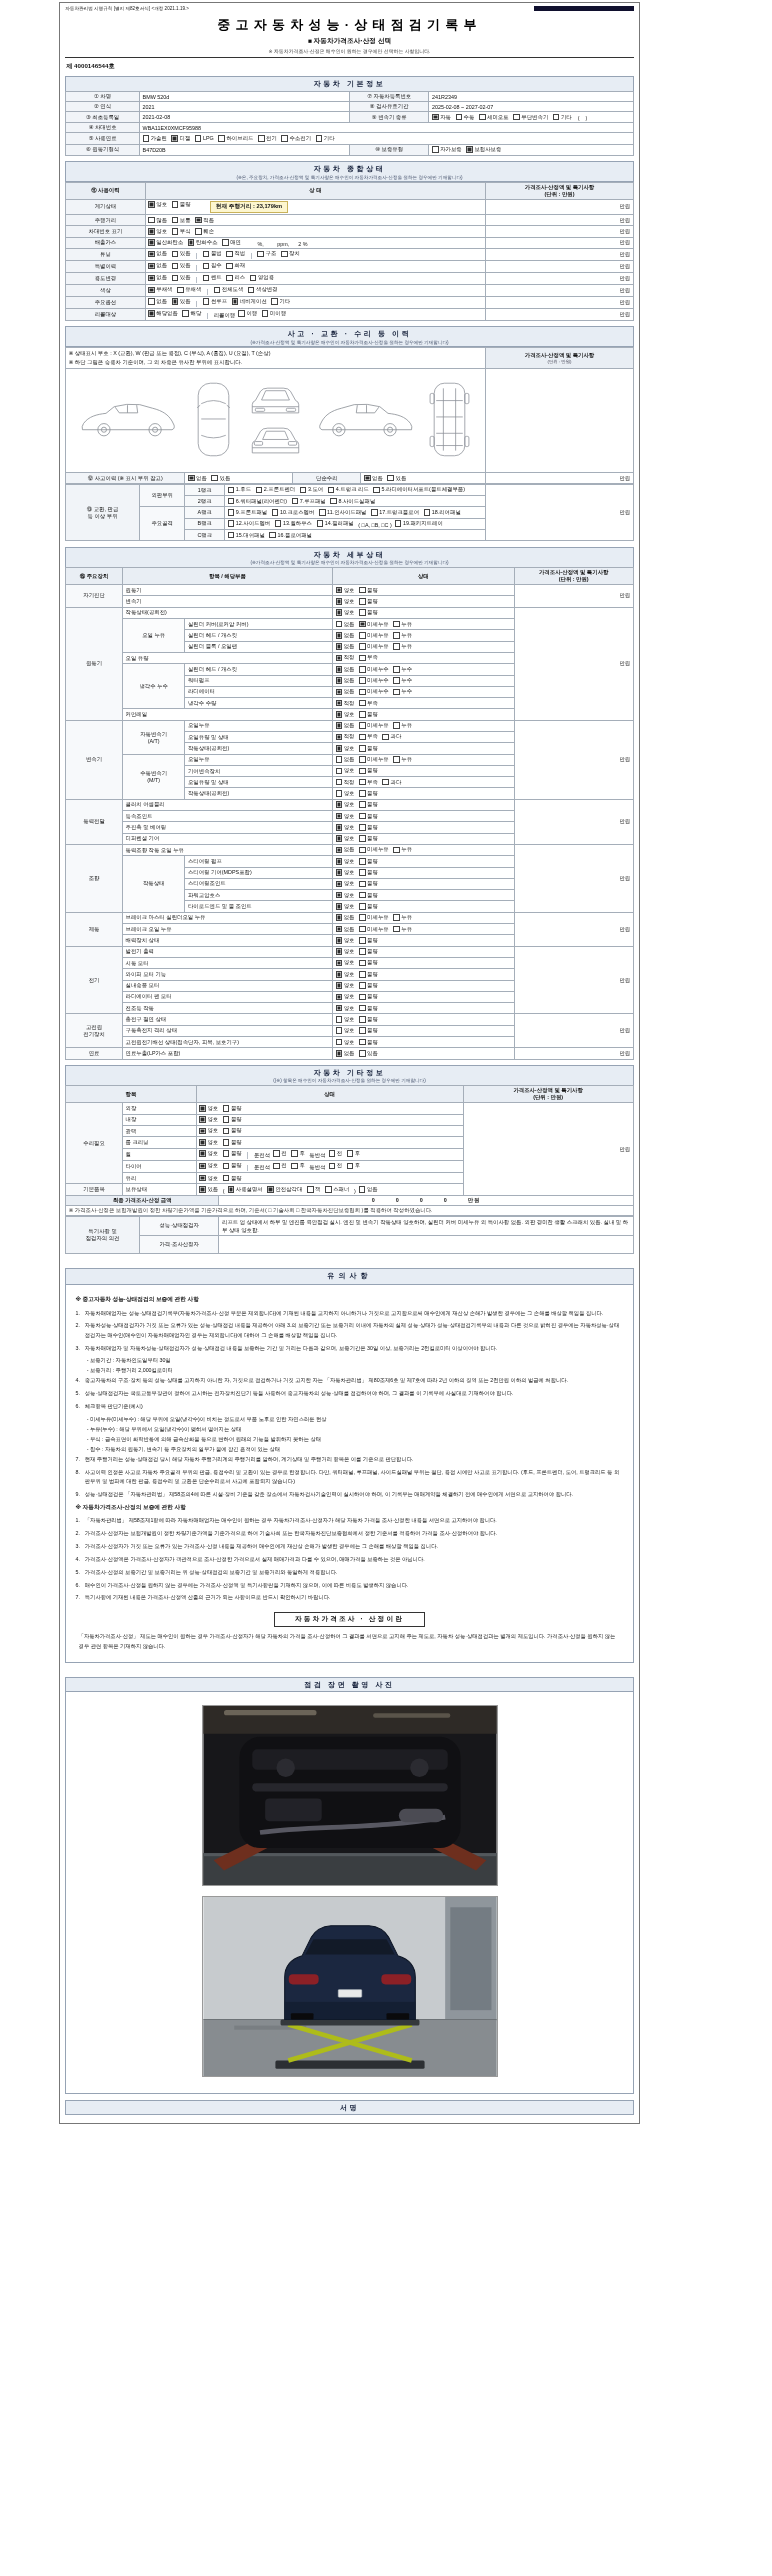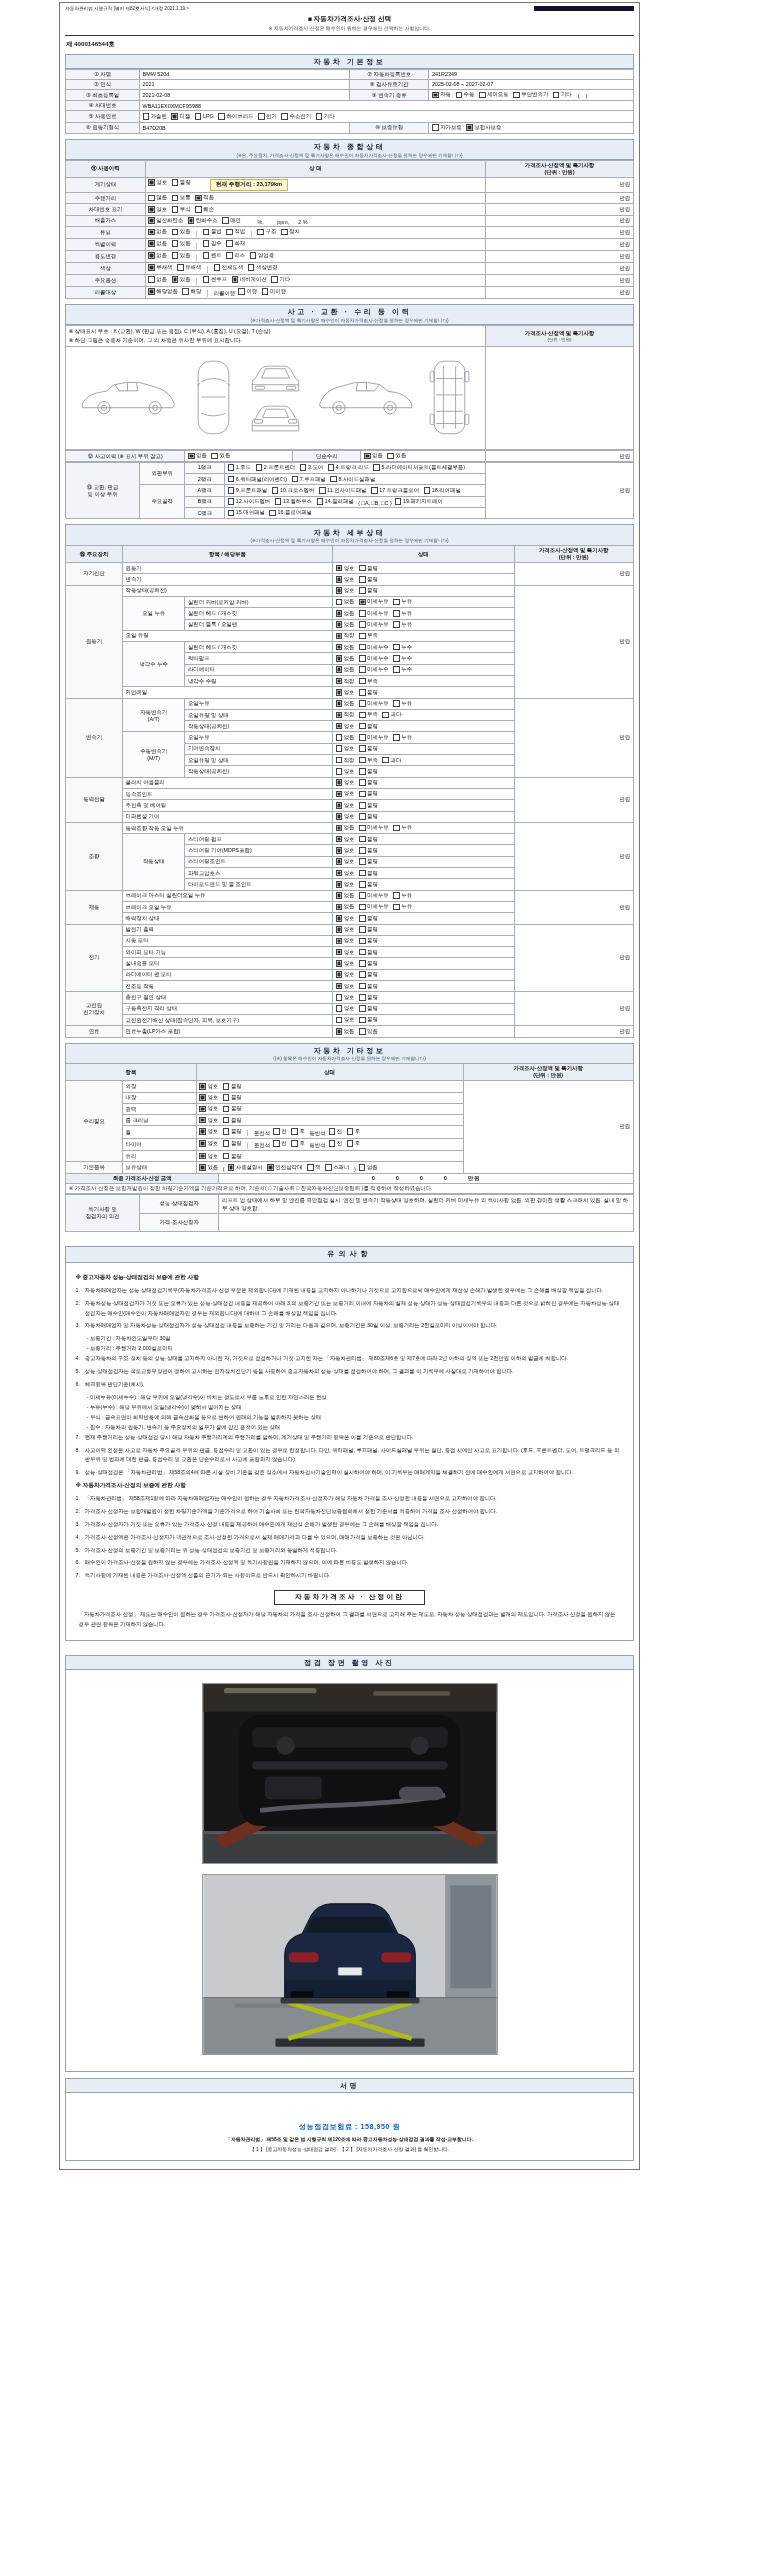--- a/index.html
+++ b/index.html
@@ -61,20 +61,21 @@
 </head>
 <body>
 
 <div class="doc">
 
   <div class="topline">
     <span>자동차관리법 시행규칙 [별지 제82호서식] &lt;개정 2021.1.19.&gt;</span>
     <span class="topbar"></span>
   </div>
 
+  <div class="title">중고자동차성능·상태점검기록부</div>
   <div class="subtitle">■ 자동차가격조사·산정 선택</div>
   <div class="subnote">※ 자동차가격조사·산정은 매수인이 원하는 경우에만 선택하는 사항입니다.</div>
   <div class="docno">제 4000146544호</div>
 
   <div class="band">
     <div class="bt">자동차 기본정보</div>
   </div>
   <table class="sec">
     <colgroup>
         <col style="width:13%">
@@ -1367,21 +1368,15 @@
       <rect x="262" y="180" width="46" height="15" rx="2" fill="#e9eaea" stroke="#99a2aa"></rect>
       <rect x="158" y="204" width="254" height="34" fill="#141f33"></rect>
       <rect x="170" y="226" width="44" height="12" rx="2" fill="#0a0a0c"></rect>
       <rect x="356" y="226" width="44" height="12" rx="2" fill="#0a0a0c"></rect>
     </svg>
   </div>
 
   <div class="band">
     <div class="bt">서명</div>
   </div>
-  <div class="signsec">
-    <div class="signspace"></div>
-    <div class="premium">성능점검보험료 : 158,950 원</div>
-    <div class="footerline b">「자동차관리법」 제58조 및 같은 법 시행규칙 제120조에 따라 중고자동차성능·상태점검 결과를 작성·교부합니다.</div>
-    <div class="footerline">【 1 】 [중고자동차성능·상태점검 결과] · 【 2 】 [자동차가격조사·산정 결과] 를 확인합니다.</div>
-  </div>
 
 </div>
 
 
 </body></html>

